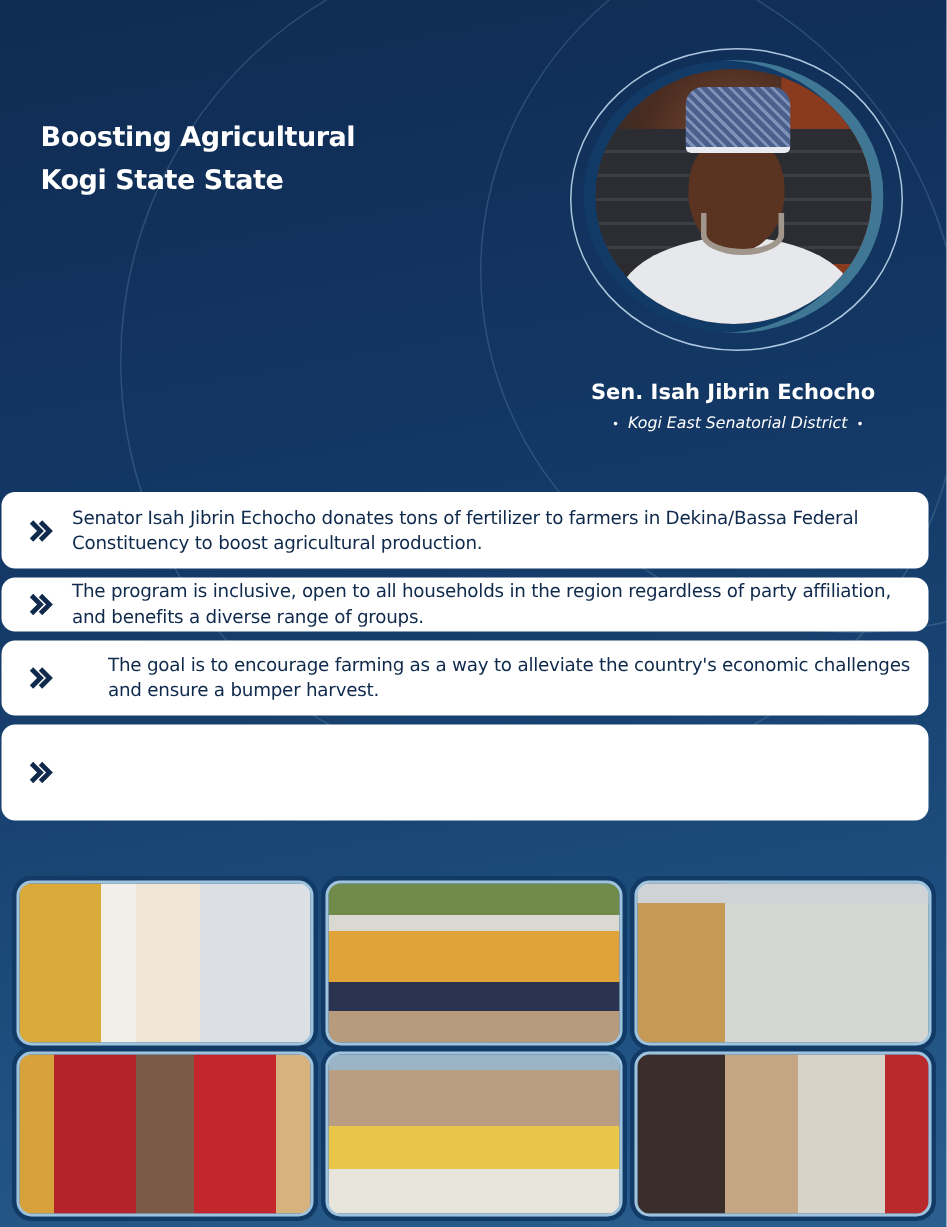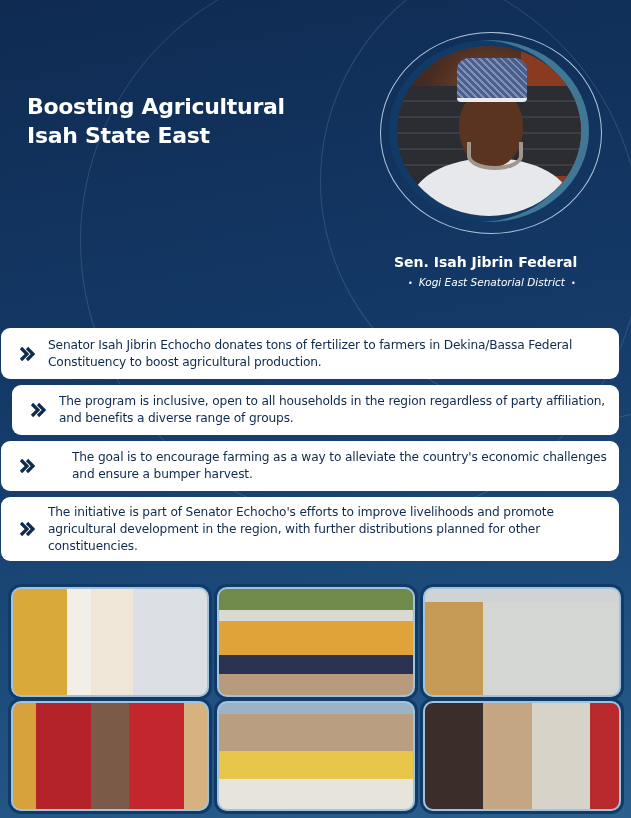--- a/index.html
+++ b/index.html
@@ -5,22 +5,22 @@
   html, body { margin:0; padding:0; }
   body {
     width:631px; height:818px; overflow:hidden; position:relative;
     background: linear-gradient(170deg, #0f2b52 0%, #143a68 45%, #1d4d7c 75%, #2a5f8e 100%);
     font-family: "DejaVu Sans", sans-serif;
   }
   .deco { position:absolute; border:1px solid rgba(140,180,220,0.22); border-radius:50%; pointer-events:none; }
   .d1 { left:80px; top:-40px; width:560px; height:560px; }
   .d2 { left:320px; top:-60px; width:500px; height:480px; }
   .title {
-    position:absolute; left:27px; top:92px; color:#ffffff;
-    font-family:"DejaVu Sans", sans-serif; font-weight:bold; font-size:22px; line-height:29px; letter-spacing:-0.3px;
+    position:absolute; left:27px; top:77px; color:#ffffff;
+    font-family:"DejaVu Sans", sans-serif; font-weight:bold; font-size:18px; line-height:29px; letter-spacing:-0.3px;
   }
   .title div { white-space:nowrap; }
   .portrait-ring {
     position:absolute; left:380px; top:32px; width:220px; height:200px; border-radius:50%;
     border:1px solid rgba(200,225,245,0.85);
   }
   .portrait-band {
     position:absolute; left:389px; top:40px; width:200px; height:182px; border-radius:50%;
     background:#123a66; box-shadow: inset -10px 0 0 #3f7795;
   }
@@ -37,50 +37,50 @@
   .name { position:absolute; left:394px; top:254px; color:#fff; font-weight:bold; font-size:14px; white-space:nowrap; }
   .district { position:absolute; left:402px; top:276px; color:#fff; font-size:10.5px; white-space:nowrap;font-style:italic; }
   .district .dot { font-size:8px; margin:0 6px; }
   .cards { position:absolute; left:1px; top:328px; width:618px; }
   .card {
     background:#ffffff; border-radius:9px; margin-bottom:6px; display:flex; align-items:center;
     padding:0 10px 0 17px; box-sizing:border-box;
   }
   .card .chev { width:20px; flex:0 0 20px; margin-right:10px; }
   .card .text { color:#0f2a4c; font-size:12.2px; line-height:17px; letter-spacing:-0.15px; }
-  .c1 { height:51px; } .c2 { height:50px;margin-left:11px; } .c3 { height:50px;gap:24px; } .c4 { height:64px; }
+  .c1 { height:51px; } .c2 { height:36px; } .c3 { height:50px;gap:24px; } .c4 { height:64px; }
   .photos { position:absolute; left:7px; top:585px; width:618px; }
   .photo {
     position:absolute; width:198px; height:110px; border-radius:10px; overflow:hidden;
     border:2px solid #9fc3dc; box-sizing:border-box; box-shadow:0 0 0 3px #123a66;
   }
 </style>
 </head>
 <body>
 
 <div class="deco d1"></div>
 <div class="deco d2"></div>
 
 <div class="title">
   <div>Boosting Agricultural</div>
-  <div>Isah State East</div>
+  <div>Kogi State State</div>
 </div>
 
 <div class="portrait-ring"></div>
 <div class="portrait-band"></div>
 <div class="portrait" title="Portrait of Sen. Isah Jibrin Echocho">
   <div class="p-wood"></div>
   <div class="p-chair"></div>
   <div class="p-robe"></div>
   <div class="p-face"></div>
   <div class="p-cap"></div>
   <div class="p-beard"></div>
 </div>
 
-<div class="name">Sen. Isah Jibrin Federal</div>
+<div class="name">Sen. Isah Jibrin Echocho</div>
 <div class="district">
   <span class="dot">•</span><span>Kogi East Senatorial District</span><span class="dot">•</span>
 </div>
 
 <div class="cards">
   <div class="card c1">
     <svg class="chev" viewBox="0 0 20 20">
         <path d="M3 4 L9 10 L3 16" fill="none" stroke="#0f2a4c" stroke-width="3.2"></path>
         <path d="M9 4 L15 10 L9 16" fill="none" stroke="#0f2a4c" stroke-width="3.2"></path>
       </svg>
@@ -98,21 +98,20 @@
         <path d="M3 4 L9 10 L3 16" fill="none" stroke="#0f2a4c" stroke-width="3.2"></path>
         <path d="M9 4 L15 10 L9 16" fill="none" stroke="#0f2a4c" stroke-width="3.2"></path>
       </svg>
     <div class="text">The goal is to encourage farming as a way to alleviate the country's economic challenges and ensure a bumper harvest.</div>
   </div>
   <div class="card c4">
     <svg class="chev" viewBox="0 0 20 20">
         <path d="M3 4 L9 10 L3 16" fill="none" stroke="#0f2a4c" stroke-width="3.2"></path>
         <path d="M9 4 L15 10 L9 16" fill="none" stroke="#0f2a4c" stroke-width="3.2"></path>
       </svg>
-    <div class="text">The initiative is part of Senator Echocho's efforts to improve livelihoods and promote agricultural development in the region, with further distributions planned for other constituencies.</div>
   </div>
 </div>
 
 <div class="photos">
   <div class="photo" style="left:4px; top:2px; background:linear-gradient(90deg,#d9a93a 0 28%,#f1efe8 28% 40%,#efe6d8 40% 62%,#dcdfe3 62% 100%);" title="Fertilizer handover in front of stacked bags"></div>
   <div class="photo" style="left:210px; top:2px; background:linear-gradient(180deg,#6f8a4a 0 20%,#d9d9d2 20% 30%,#e0a33a 30% 62%,#2b3350 62% 80%,#b89a7d 80% 100%);" title="Group photo in front of fertilizer bags"></div>
   <div class="photo" style="left:416px; top:2px; background:linear-gradient(180deg,#cfd3d6 0 12%,transparent 12%),linear-gradient(90deg,#c49a55 0 30%,#d4d6d4 30% 100%); background-blend-mode:normal;" title="Rows of stacked fertilizer bags"></div>
   <div class="photo" style="left:4px; top:116px; background:linear-gradient(90deg,#d7a23c 0 12%,#b4232a 12% 40%,#7b5a48 40% 60%,#c3262c 60% 88%,#d5b27e 88% 100%);" title="Farmers loading fertilizer onto tricycle"></div>
   <div class="photo" style="left:210px; top:116px; background:linear-gradient(180deg,#9ab4c6 0 10%,#b99e82 10% 45%,#e8c64a 45% 72%,#e7e4dc 72% 100%);" title="Fertilizer bags loaded on pickup truck"></div>
   <div class="photo" style="left:416px; top:116px; background:linear-gradient(90deg,#3b2e2a 0 30%,#c4a684 30% 55%,#d7d3c8 55% 85%,#b82a2c 85% 100%);" title="Fertilizer bags loaded into car trunk"></div>

